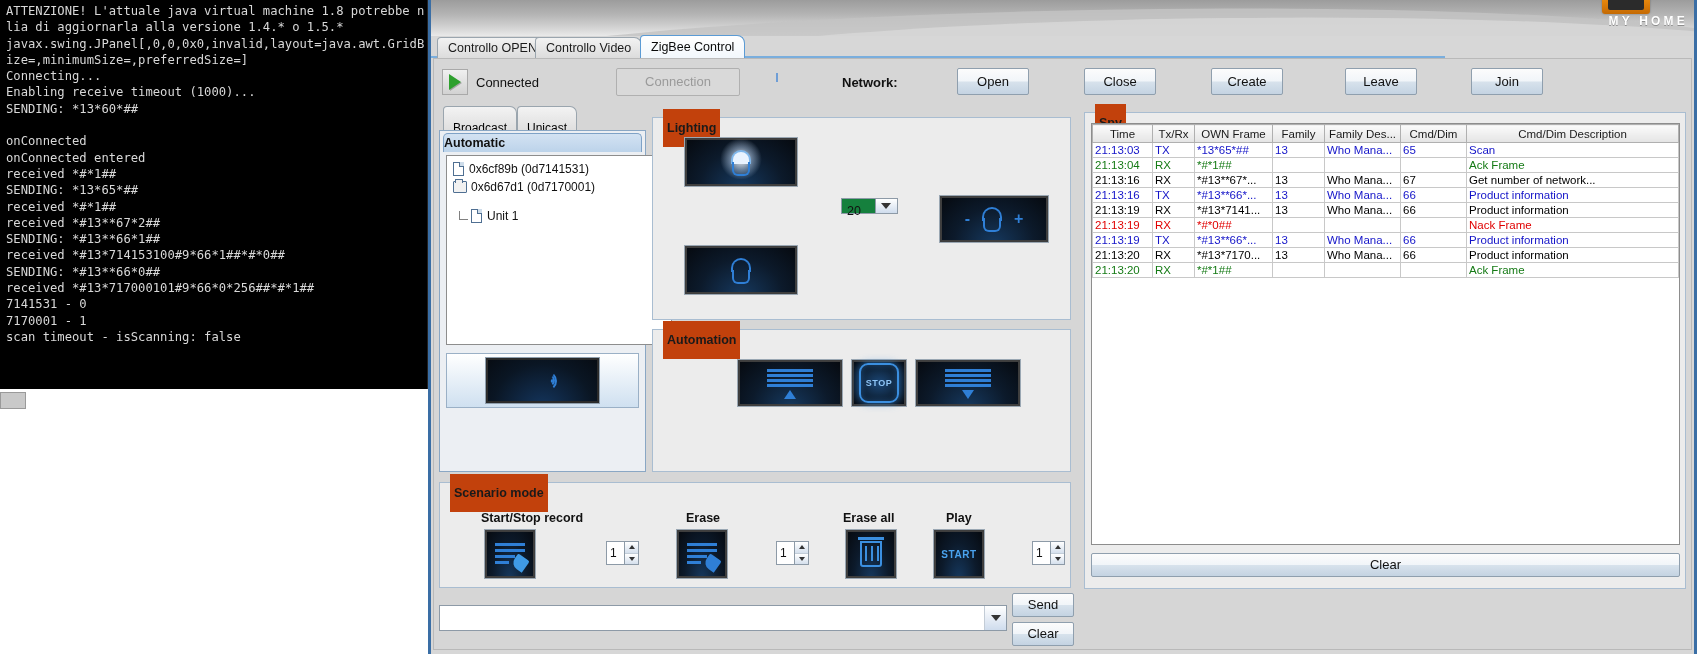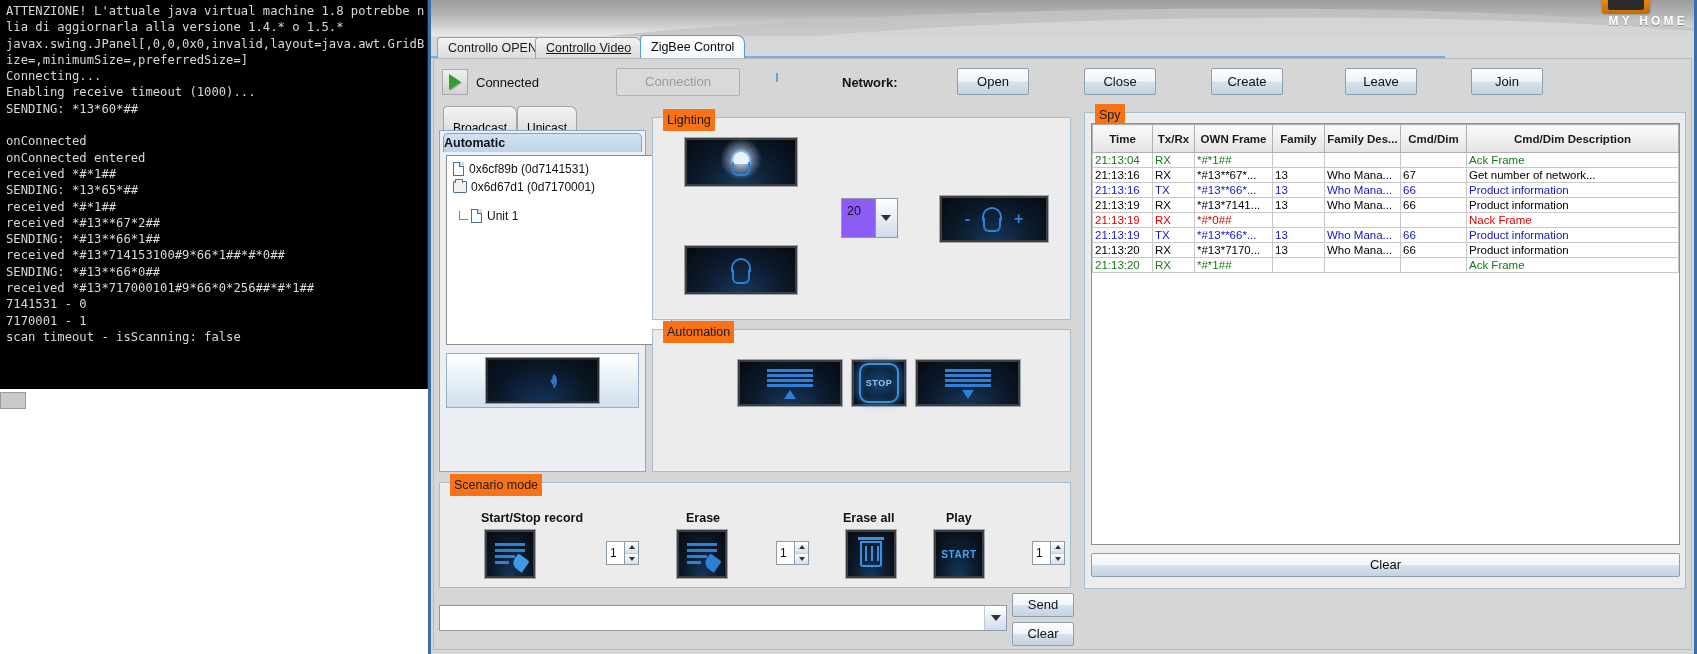--- a/index.html
+++ b/index.html
@@ -202,22 +202,22 @@
     border-color: transparent #2f7fd6 transparent transparent; }
   .wave i:nth-child(1){ width:6px;  height:6px;  margin-top:-3px; }
   .wave i:nth-child(2){ width:13px; height:13px; margin-top:-6.5px; right:1px;}
   .wave i:nth-child(3){ width:20px; height:20px; margin-top:-10px; right:-1px;}
 
   
   .group {
     position: absolute; border: 1px solid #a9bdd1; background: #ececec;
   }
   .group > .g-title {
-    position: absolute; left: 10px; top: -9px; background: #f97316;
-    padding: 4px 4px; font-size: 12.5px; font-weight: normal; color: #1a1a1a;
+    position: absolute; left: 10px; top: -9px; background: #c2410c;
+    padding: 12px 4px; font-size: 12.5px; font-weight: bold; color: #1a1a1a;
   }
   .g-lighting   { left: 218px; top: 58px;  width: 419px; height: 203px; }
   .g-automation { left: 218px; top: 270px; width: 419px; height: 143px; }
   .g-scenario   { left: 5px;   top: 423px; width: 632px; height: 106px; }
   .g-spy        { left: 650px; top: 53px;  width: 602px; height: 477px; }
 
   
   .dev {
     background: radial-gradient(ellipse at 50% 110%, #16395f 0%, #0c1a2b 55%, #060a10 100%);
     border: 2px solid #3e3e3e; outline: 1px solid #9aa7b3;
@@ -254,21 +254,21 @@
     width: 40px; height: 40px; border: 2px solid #3b8fe0; border-radius: 9px;
     display:flex; align-items:center; justify-content:center; color:#8ec4f5;
     font-size: 9px; font-weight: bold; letter-spacing: .5px;
     box-shadow: 0 0 9px rgba(59,143,224,.65), inset 0 0 6px rgba(59,143,224,.4);
     transform: rotate(0deg);
   }
 
   
   .combo {
     position: absolute; display: flex;
-    border: 1px solid #8d9aa7; background: #8b5cf6; height: 40px;
+    border: 1px solid #8d9aa7; background: #15803d; height: 16px;
   }
   .combo .val { width: 34px; font-size: 12.5px; line-height: 24px; padding-left: 5px; color:#111; }
   .combo .arrow-box {
     width: 23px; border-left: 1px solid #8d9aa7;
     background: linear-gradient(to bottom,#ffffff,#cfdced);
     display:flex; align-items:center; justify-content:center;
   }
   .caret-dn { width:0;height:0;border-left:5px solid transparent;border-right:5px solid transparent;border-top:6px solid #333; }
 
   
@@ -297,22 +297,22 @@
   .trash i { position:absolute; top:3px; width:2px; height:15px; background:#3b8fe0; }
   .trash i:nth-child(1){left:3px;} .trash i:nth-child(2){left:9px;} .trash i:nth-child(3){left:15px;}
   .start-txt { color:#4aa3ef; font-size:10px; font-weight:bold; letter-spacing:.6px; }
 
   
   .spy-table { position:absolute; left:6px; top:10px; width:589px; height:422px;
     background:#fff; border:1px solid #8d8d8d; overflow:hidden; }
   table.spy { border-collapse: collapse; width: 100%; table-layout: fixed; font-size: 11.5px; }
   table.spy th {
     background: linear-gradient(to bottom,#fbfbfb,#e4e4e4);
-    border: 1px solid #b0b0b0; font-weight: bold; color:#1a1a1a;
-    height: 28px; font-size: 11.5px; margin-left: 48px;
+    border: 1px solid #b0b0b0; font-weight: normal; color:#1a1a1a;
+    height: 18px; font-size: 11.5px; margin-left: 48px;
   }
   table.spy td {
     border: 1px solid #c8c8c8; height: 15px; padding: 0 2px;
     white-space: nowrap; overflow: hidden; text-overflow: clip;
   }
   .clr-green { color:#157a15; } .clr-blue { color:#1414c8; }
   .clr-black { color:#000; }   .clr-red  { color:#e00000; }
 
   .btn-clear-spy { position:absolute; left:6px; top:440px; width:589px; height:24px; line-height:22px; }
 
@@ -365,21 +365,21 @@
     <div class="banner">
       <div class="swoosh"></div>
       <div class="swoosh2"></div>
       <div class="logo-badge"></div>
       <div class="logo-text">MY HOME</div>
     </div>
 
     <div class="tabstrip">
       <div class="tabline"></div>
       <div class="tab" style="left:6px;">Controllo OPEN</div>
-      <div class="tab" style="left:104px;text-decoration:underline;">Controllo Video</div>
+      <div class="tab" style="left:104px;">Controllo Video</div>
       <div class="tab active" style="left:209px;">ZigBee Control</div>
     </div>
 
     <div class="content">
 
       <div class="toolbar">
         <div class="status-led">
             <div class="tri"></div>
           </div>
         <div class="status-text">Connected</div>
@@ -591,20 +591,29 @@
                   <th>Tx/Rx</th>
                   <th>OWN Frame</th>
                   <th>Family</th>
                   <th>Family Des...</th>
                   <th>Cmd/Dim</th>
                   <th>Cmd/Dim Description</th>
                 </tr>
               </thead>
             <tbody id="spy-body">
                 <tr>
+                  <td class="clr-blue">21:13:03</td>
+                  <td class="clr-blue">TX</td>
+                  <td class="clr-blue">*13*65*##</td>
+                  <td class="clr-blue">13</td>
+                  <td class="clr-blue">Who Mana...</td>
+                  <td class="clr-blue">65</td>
+                  <td class="clr-blue">Scan</td>
+                </tr>
+                <tr>
                   <td class="clr-green">21:13:04</td>
                   <td class="clr-green">RX</td>
                   <td class="clr-green">*#*1##</td>
                   <td class="clr-green"></td>
                   <td class="clr-green"></td>
                   <td class="clr-green"></td>
                   <td class="clr-green">Ack Frame</td>
                 </tr>
                 <tr>
                   <td class="clr-black">21:13:16</td>

